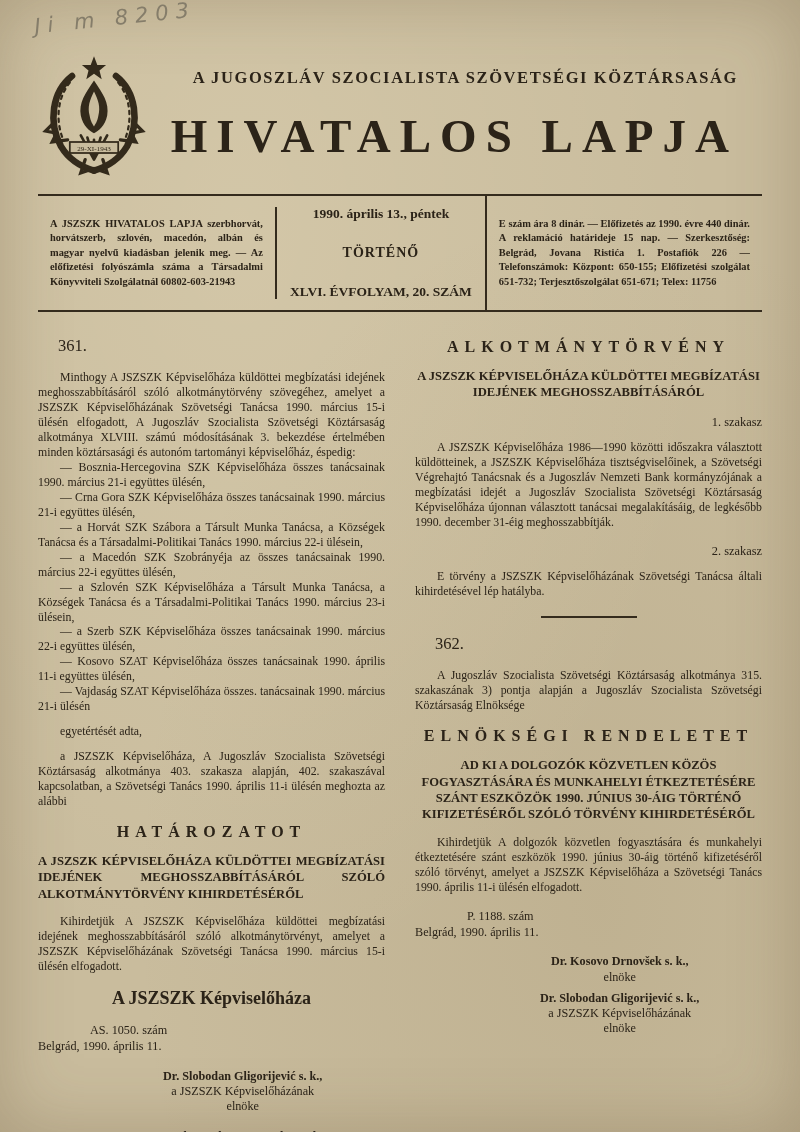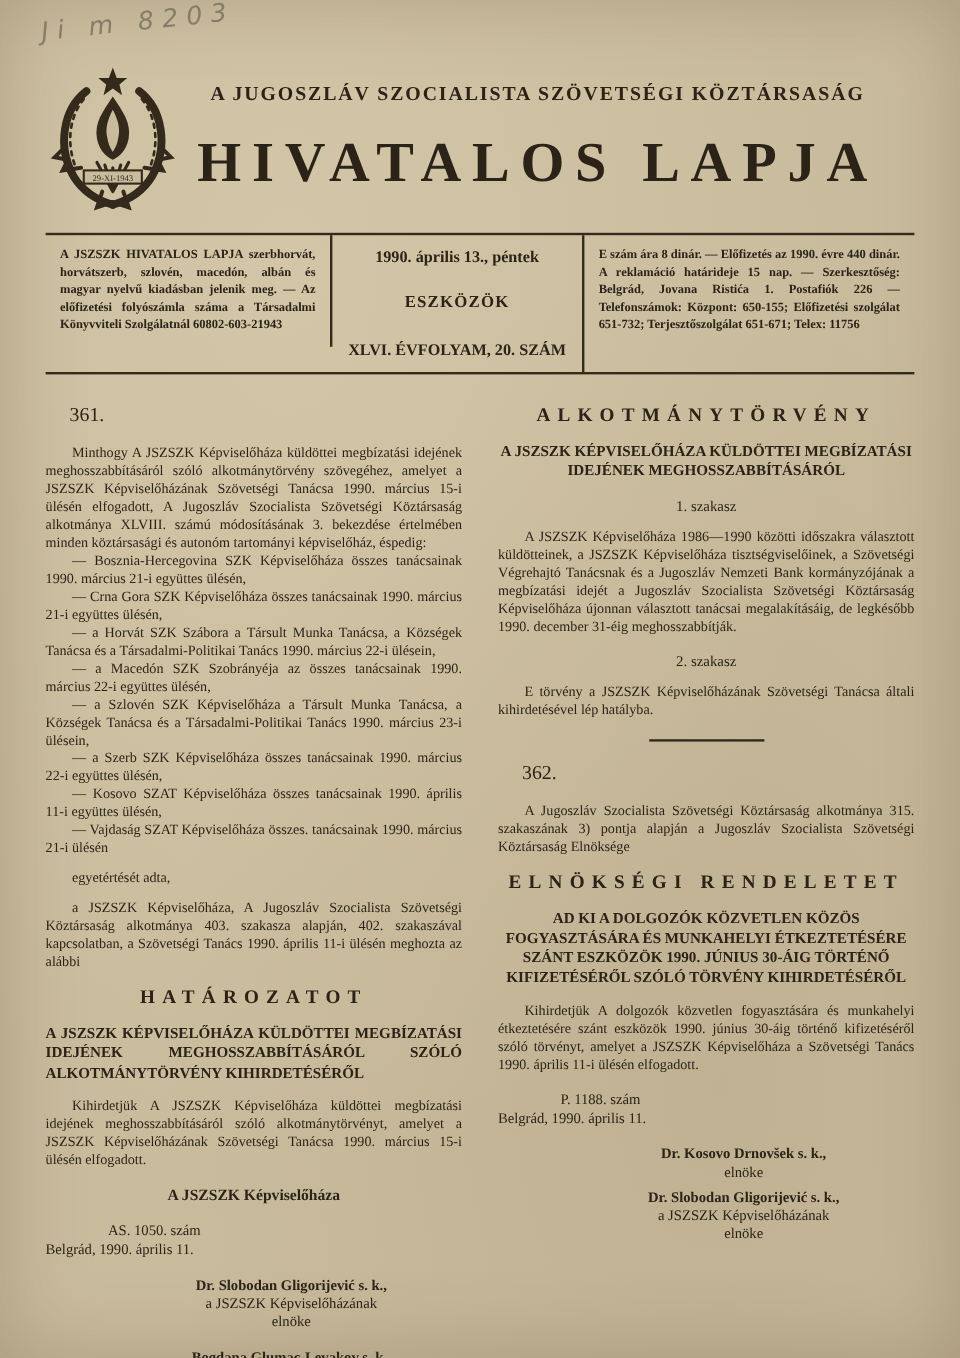--- a/index.html
+++ b/index.html
@@ -22,34 +22,34 @@
   .hand-note{
     position:absolute;top:6px;left:34px;
     font-family:"DejaVu Sans", sans-serif;
     font-style:italic;color:#857d6a;
     font-size:21px;letter-spacing:7px;
     transform:rotate(-6deg);
   }
   
   .masthead{display:flex;align-items:center;margin-top:54px;height:132px;}
   .emblem{width:112px;height:132px;flex:0 0 112px;}
-  .mast-text{flex:1;text-align:center;padding:0 24px 10px 8px;}
+  .mast-text{flex:1;text-align:right;padding:0 24px 10px 8px;}
   .supertitle{
     font-weight:bold;font-size:16.5px;letter-spacing:1.6px;
     white-space:nowrap;color:#2b2318;
   }
   .title{
     font-weight:bold;font-size:47px;letter-spacing:9px;
     margin-top:21px;white-space:nowrap;color:#2b2318;
   }
   
   .info-bar{
     margin-top:8px;
     border-top:2px solid #342b1d;border-bottom:2px solid #342b1d;
-    display:flex;align-items:flex-start;
+    display:flex;align-items:center;
   }
   .info-cell{box-sizing:border-box;padding:10px 12px;}
   .info-left{width:33%;border-right:2px solid #342b1d;}
   .info-center{width:29%;border-right:2px solid #342b1d;text-align:center;
     display:flex;flex-direction:column;justify-content:center;gap:23px;}
   .info-right{width:38%;}
   .info-small{font-size:10.4px;font-weight:bold;line-height:1.4;text-align:justify;}
   .info-date{font-weight:bold;font-size:13.5px;}
   .info-city{font-weight:bold;font-size:14px;letter-spacing:1px;}
   .info-issue{font-weight:bold;font-size:13.5px;}
@@ -59,22 +59,22 @@
   .art-no{font-size:16.5px;padding-left:20px;margin:0 0 14px 0;}
   .p{font-size:11.8px;line-height:1.27;text-align:justify;text-indent:22px;margin:0;}
   .standalone{margin-top:10px;}
   .h-big{
     text-align:center;font-weight:bold;font-size:16px;
     letter-spacing:6px;margin:14px 0 12px 0;
   }
   .h-sub{font-weight:bold;font-size:12.6px;line-height:1.3;margin:0 0 12px 0;}
   .h-sub-just{text-align:justify;}
   .h-sub-center{text-align:center;}
-  .szakasz{text-align:center;font-size:12.4px;margin:14px 0 10px 0;}
-  .issuer{text-align:center;font-weight:bold;font-size:13px;margin-top:14px;}
+  .szakasz{text-align:right;font-size:12.4px;margin:14px 0 10px 0;}
+  .issuer{text-align:center;font-weight:bold;font-size:18px;margin-top:14px;}
   .refs{margin-top:14px;font-size:12.2px;line-height:1.3;}
   .ref-no{padding-left:52px;}
   .sig{margin:14px 0 0 auto;width:82%;text-align:center;font-size:12.2px;line-height:1.25;}
   .sig-name{font-weight:bold;}
   .divider{width:96px;border-top:2px solid #342b1d;margin:18px auto 16px auto;}
   .mt6{margin-top:6px;}
 </style>
 </head>
 <body>
 
@@ -109,21 +109,21 @@
     <div class="mast-text">
       <div class="supertitle">A JUGOSZLÁV SZOCIALISTA SZÖVETSÉGI KÖZTÁRSASÁG</div>
       <div class="title">HIVATALOS LAPJA</div>
     </div>
   </div>
 
   <div class="info-bar">
     <div class="info-cell info-left info-small">A JSZSZK HIVATALOS LAPJA szerbhorvát, horvátszerb, szlovén, macedón, albán és magyar nyelvű kiadásban jelenik meg. — Az előfizetési folyószámla száma a Társadalmi Könyvviteli Szolgálatnál 60802-603-21943</div>
     <div class="info-cell info-center">
       <div class="info-date">1990. április 13., péntek</div>
-      <div class="info-city">ESZKÖZÖK</div>
+      <div class="info-city">TÖRTÉNŐ</div>
       <div class="info-issue">XLVI. ÉVFOLYAM, 20. SZÁM</div>
     </div>
     <div class="info-cell info-right info-small">E szám ára 8 dinár. — Előfizetés az 1990. évre 440 dinár. A reklamáció határideje 15 nap. — Szerkesztőség: Belgrád, Jovana Ristića 1. Postafiók 226 — Telefonszámok: Központ: 650-155; Előfizetési szolgálat 651-732; Terjesztőszolgálat 651-671; Telex: 11756</div>
   </div>
 
   <div class="body-cols">
 
     <div class="col">
       <div class="art-no">361.</div>
 

